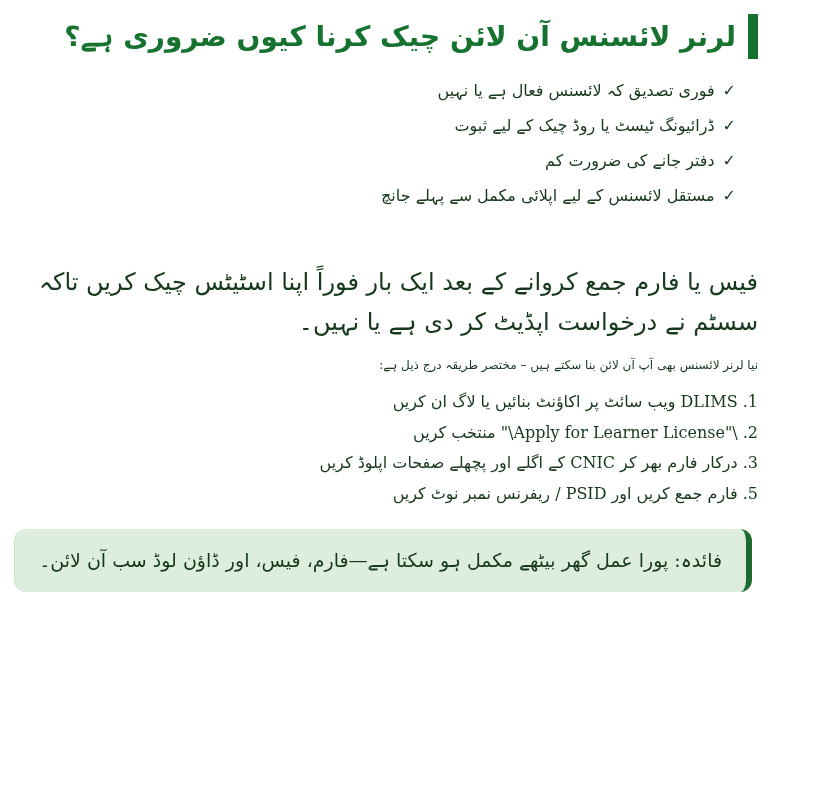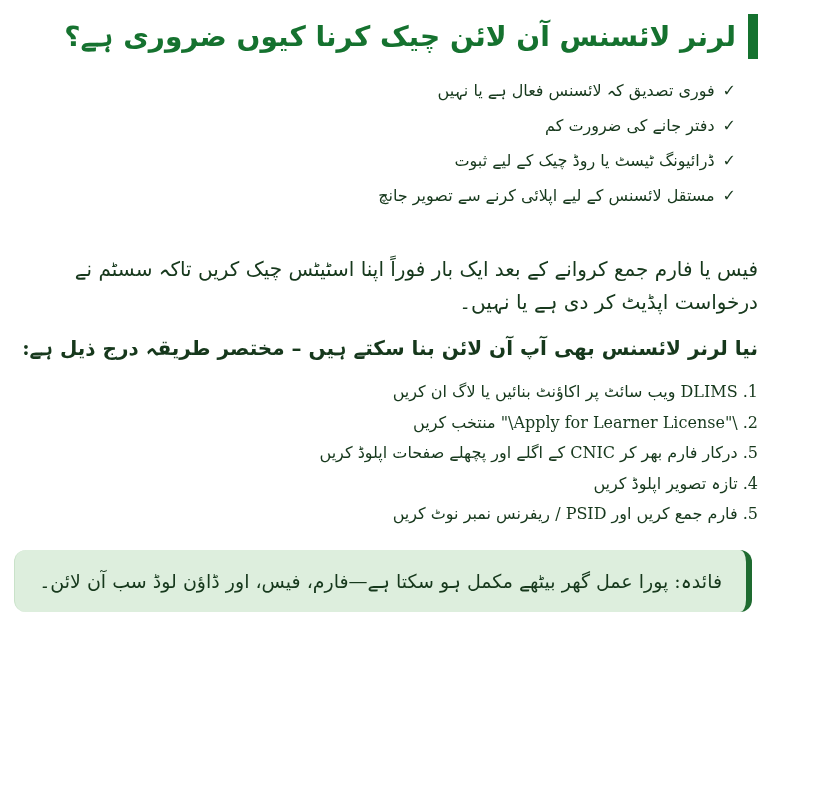--- a/index.html
+++ b/index.html
@@ -49,30 +49,29 @@
     white-space: nowrap;
   }
   .checkmark {
     color: #16381c;
     font-weight: bold;
     margin-left: 8px;
     font-family: "DejaVu Sans", sans-serif;
   }
 
   .para {
-    margin-top: 12px;
-    font-size: 20px;
+    margin-top: 22px;
+    font-size: 24px;
     line-height: 1.65;
   }
 
   .intro {
     margin-top: 13px;
-    font-size: 20px;
+    font-size: 12px;
     line-height: 1.65;
-    font-weight: bold;
   }
 
   .steps {
     margin-top: 12px;
     font-size: 16px;
   }
   .step {
     line-height: 30.5px;
     white-space: nowrap;
   }
@@ -98,44 +97,43 @@
   <div class="section-heading h-top">
     <div class="heading-bar"></div>
     <div class="heading-text">لرنر لائسنس آن لائن چیک کرنا کیوں ضروری ہے؟</div>
   </div>
 
   <div class="checklist">
     <div class="check-line">
       <span class="checkmark">✓</span><span>فوری تصدیق کہ لائسنس فعال ہے یا نہیں</span>
     </div>
     <div class="check-line">
+      <span class="checkmark">✓</span><span>ڈرائیونگ ٹیسٹ یا روڈ چیک کے لیے ثبوت</span>
+    </div>
+    <div class="check-line">
       <span class="checkmark">✓</span><span>دفتر جانے کی ضرورت کم</span>
     </div>
     <div class="check-line">
-      <span class="checkmark">✓</span><span>ڈرائیونگ ٹیسٹ یا روڈ چیک کے لیے ثبوت</span>
-    </div>
-    <div class="check-line">
-      <span class="checkmark">✓</span><span>مستقل لائسنس کے لیے اپلائی کرنے سے تصویر جانچ</span>
+      <span class="checkmark">✓</span><span>مستقل لائسنس کے لیے اپلائی مکمل سے پہلے جانچ</span>
     </div>
   </div>
 
   <div class="section-heading h-advice">
     <div class="heading-bar"></div>
   </div>
 
   <div class="para">فیس یا فارم جمع کروانے کے بعد ایک بار فوراً اپنا اسٹیٹس چیک کریں تاکہ سسٹم نے درخواست اپڈیٹ کر دی ہے یا نہیں۔</div>
 
 
   <div class="intro">نیا لرنر لائسنس بھی آپ آن لائن بنا سکتے ہیں – مختصر طریقہ درج ذیل ہے:</div>
 
   <div class="steps">
     <div class="step">1. DLIMS ویب سائٹ پر اکاؤنٹ بنائیں یا لاگ ان کریں</div>
     <div class="step">2. \"Apply for Learner License\" منتخب کریں</div>
-    <div class="step">5. درکار فارم بھر کر CNIC کے اگلے اور پچھلے صفحات اپلوڈ کریں</div>
-    <div class="step">4. تازہ تصویر اپلوڈ کریں</div>
+    <div class="step">3. درکار فارم بھر کر CNIC کے اگلے اور پچھلے صفحات اپلوڈ کریں</div>
     <div class="step">5. فارم جمع کریں اور PSID / ریفرنس نمبر نوٹ کریں</div>
   </div>
 
   <div class="note">
     <span>فائدہ: پورا عمل گھر بیٹھے مکمل ہو سکتا ہے—فارم، فیس، اور ڈاؤن لوڈ سب آن لائن۔</span>
   </div>
 
 </div>
 
 </body></html>

